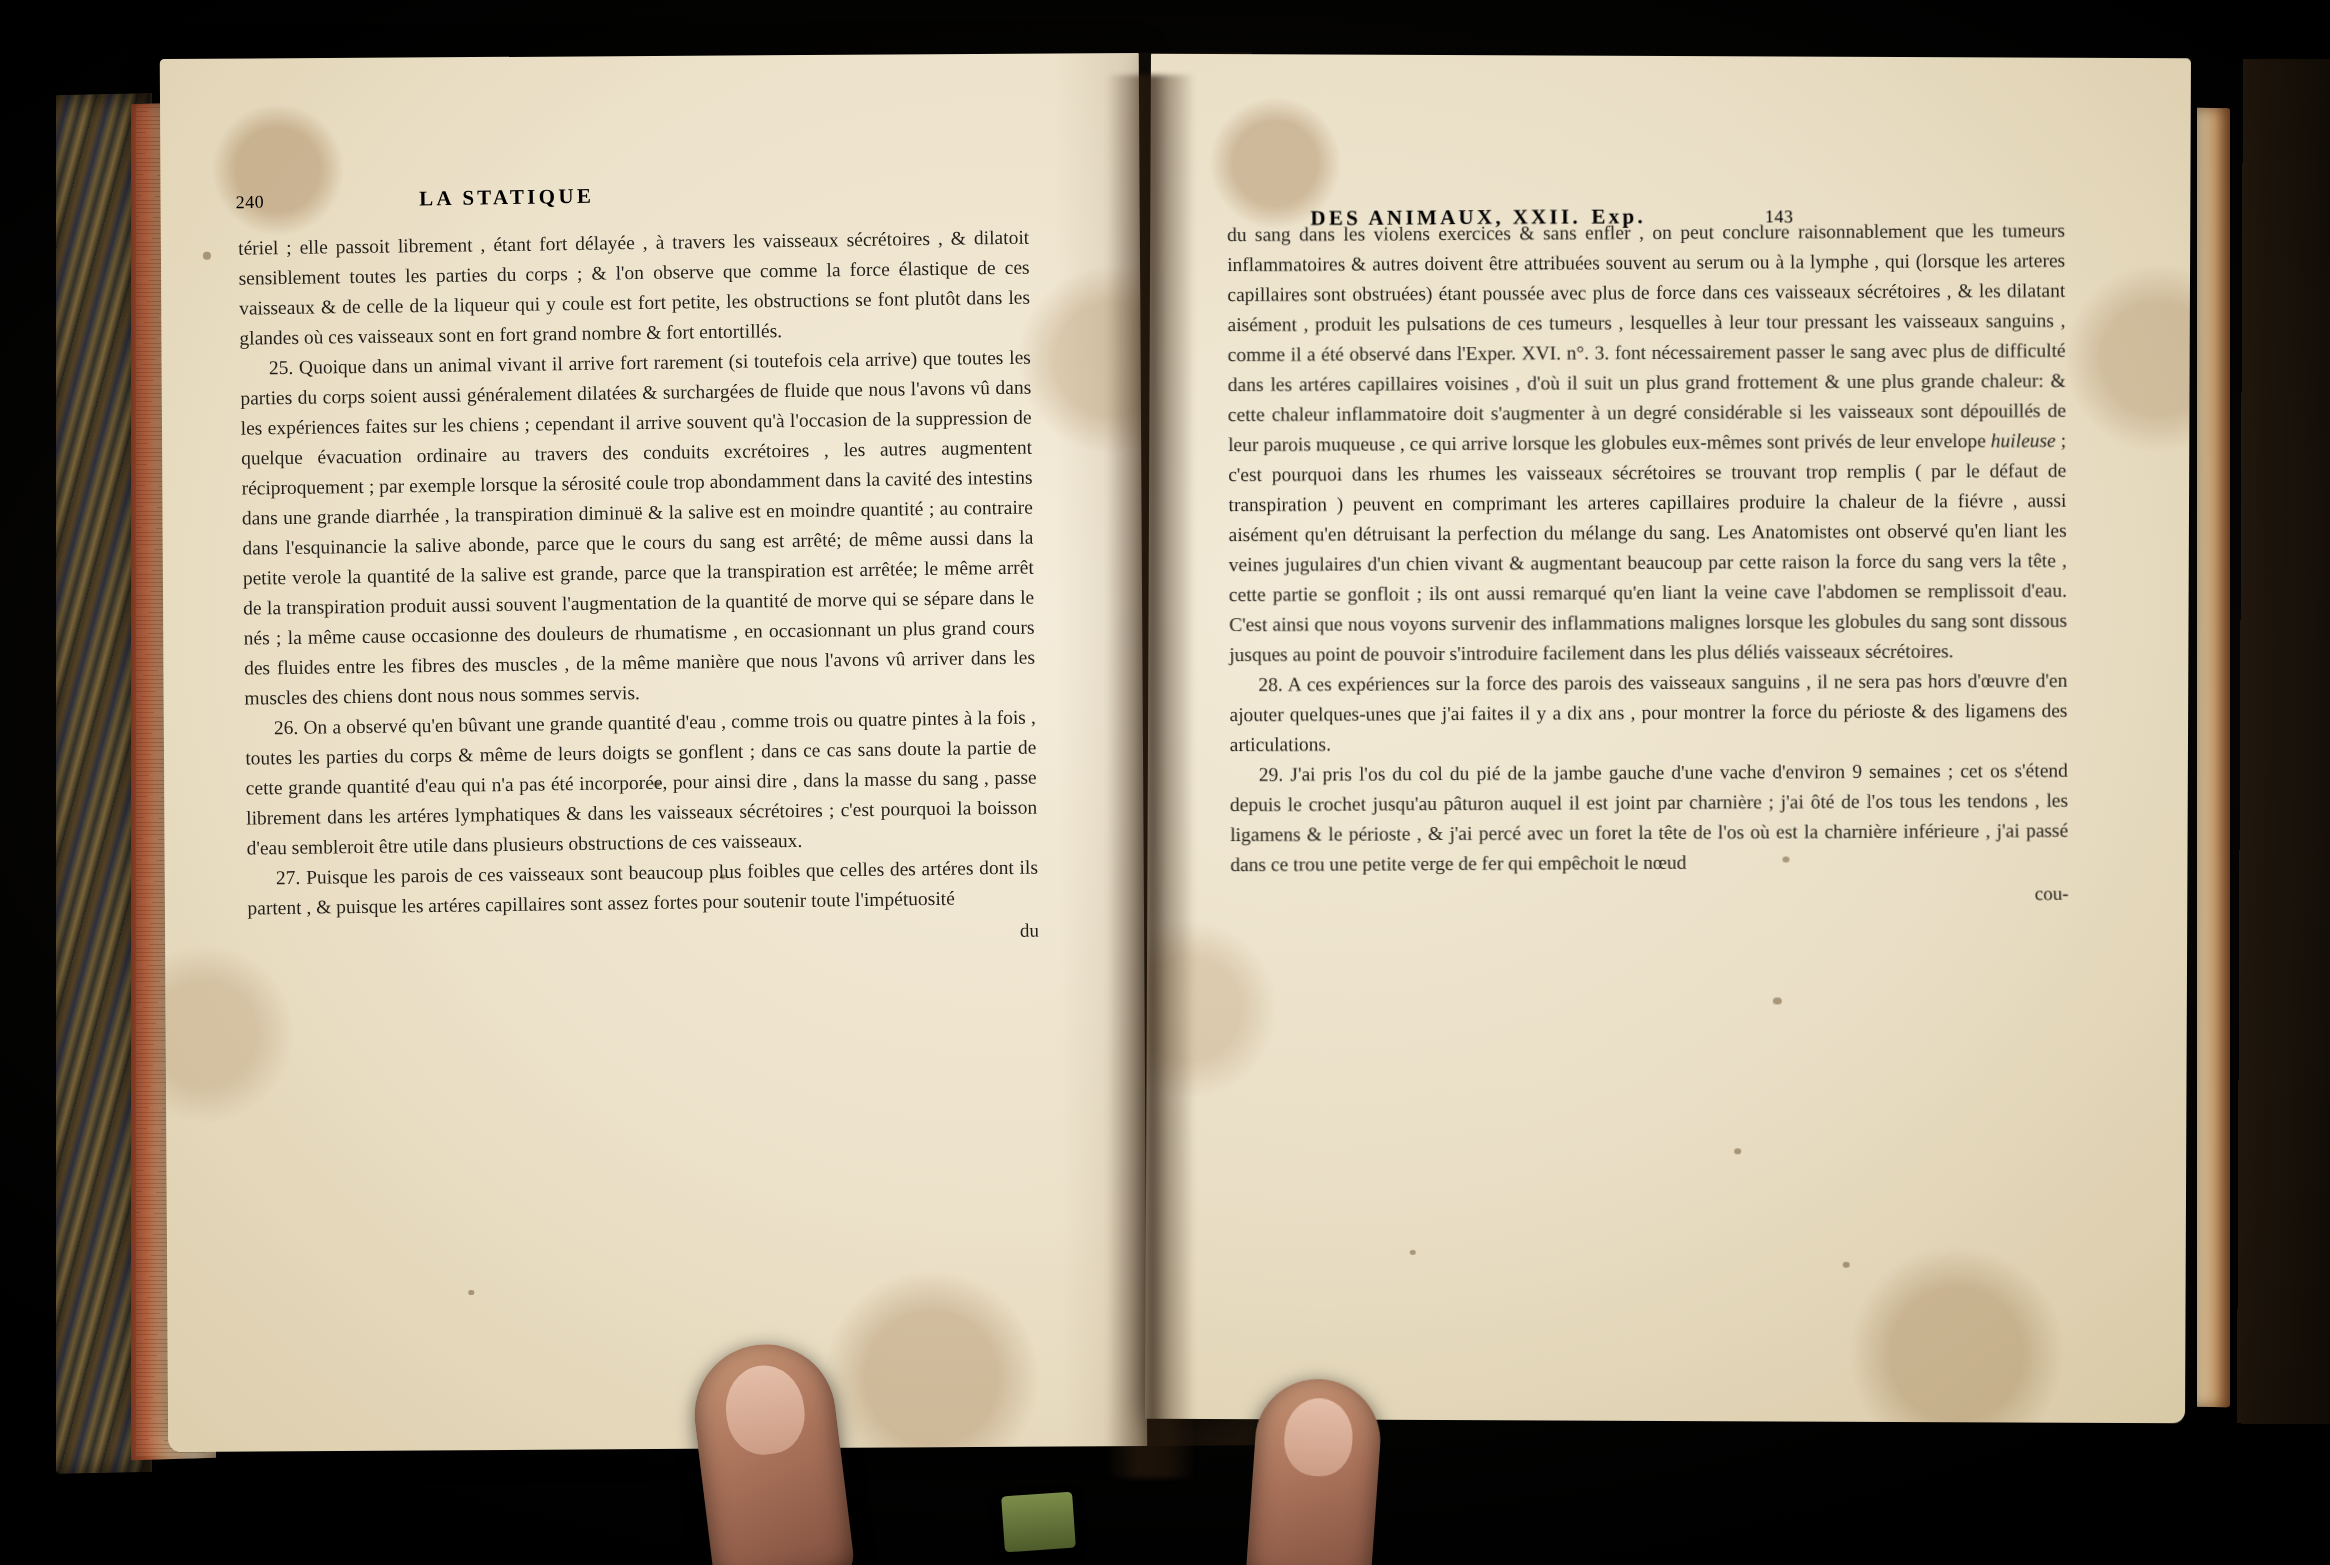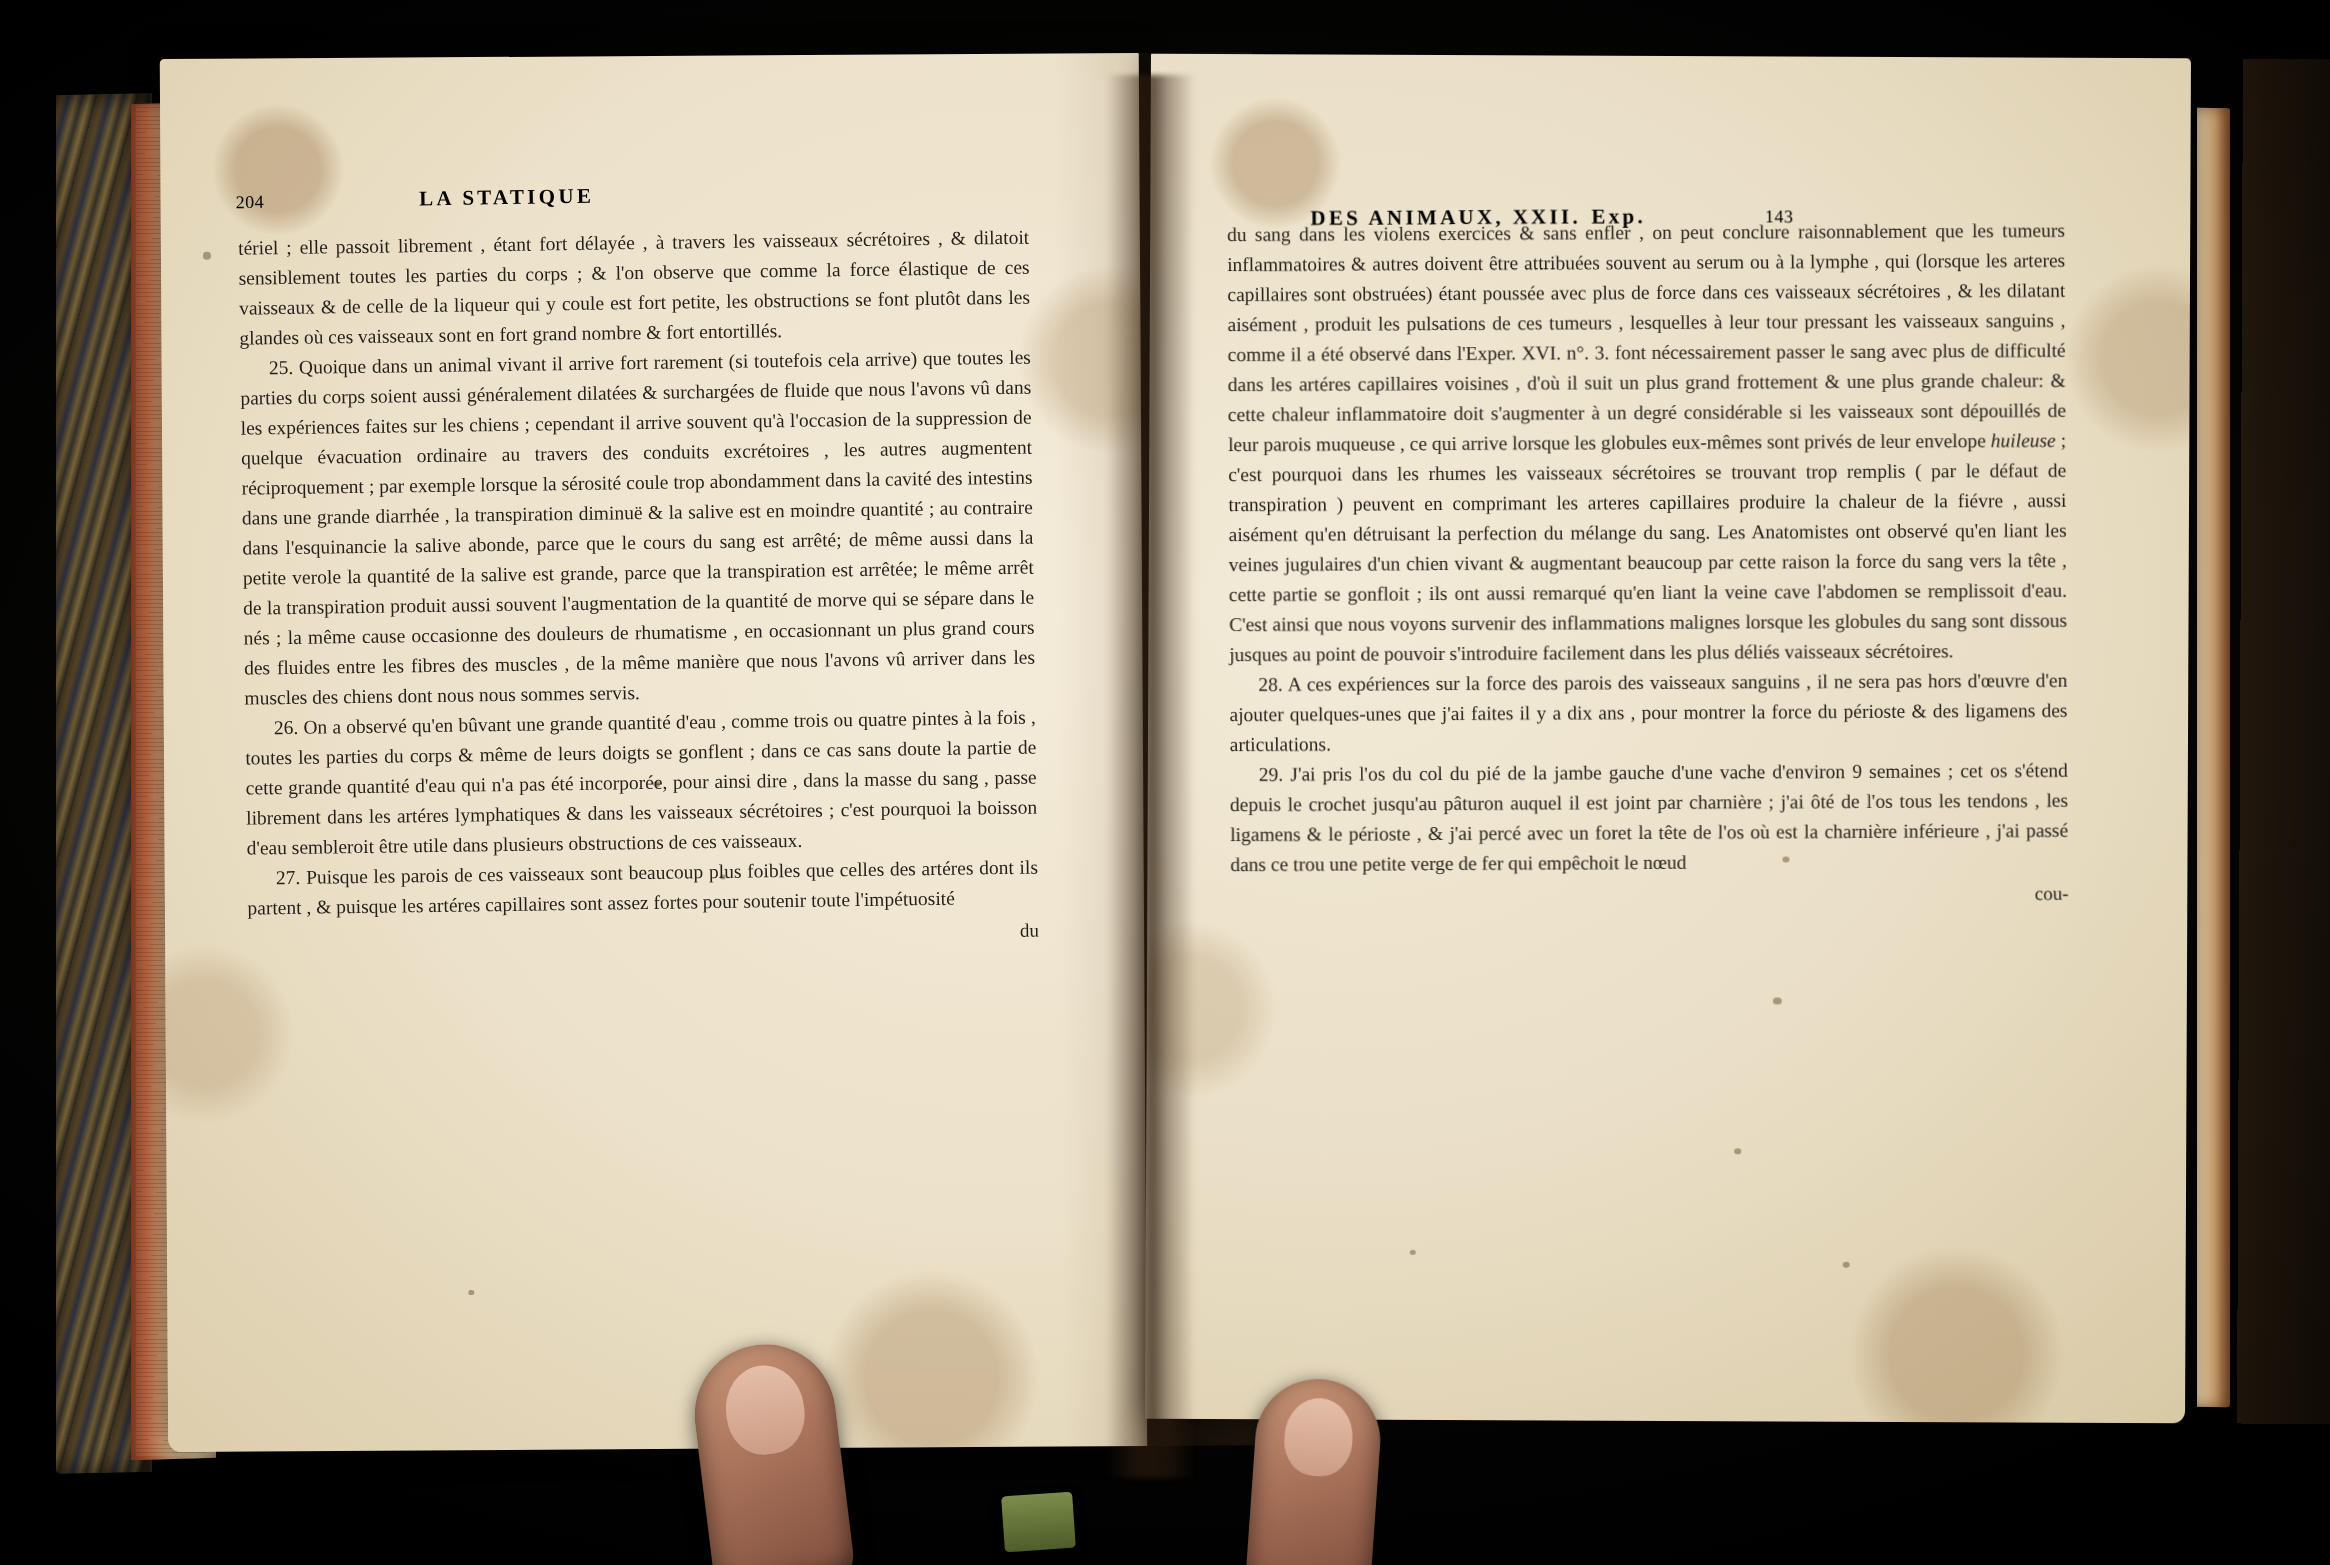--- a/index.html
+++ b/index.html
@@ -272,21 +272,21 @@
     <div class="leaf leaf-left">
       <div class="foxing"></div>
       <div class="spots">
         <div class="spot" style="left:42px;  top:193px;  width:7.5px; height:7.5px;"></div>
         <div class="spot" style="left:489px; top:725px; width:6.6px; height:5.6px;"></div>
         <div class="spot" style="left:555px; top:819px; width:6.1px; height:5.2px;"></div>
         <div class="spot" style="left:301px;  top:1233px; width:5.6px; height:4.7px;"></div>
       </div>
 
       <div class="hdr header-left" style="left:75px; top:127px; width:828px; justify-content:flex-start;">
-        <span class="folio">204</span>
+        <span class="folio">240</span>
         <span class="runhead" style="margin-left:155px;">LA STATIQUE</span>
       </div>
 
       <div class="body-col left-text" style="left:80px; top:172px; width:791px;">
         <p>tériel ; elle passoit librement , étant fort délayée , à travers les vaisseaux sécrétoires , &amp; dilatoit sensiblement toutes les parties du corps ; &amp; l'on observe que comme la force élastique de ces vaisseaux &amp; de celle de la liqueur qui y coule est fort petite, les obstructions se font plutôt dans les glandes où ces vaisseaux sont en fort grand nombre &amp; fort entortillés.</p>
         <p class="ind">25. Quoique dans un animal vivant il arrive fort rarement (si toutefois cela arrive) que toutes les parties du corps soient aussi généralement dilatées &amp; surchargées de fluide que nous l'avons vû dans les expériences faites sur les chiens ; cependant il arrive souvent qu'à l'occasion de la suppression de quelque évacuation ordinaire au travers des conduits excrétoires , les autres augmentent réciproquement ; par exemple lorsque la sérosité coule trop abondamment dans la cavité des intestins dans une grande diarrhée , la transpiration diminuë &amp; la salive est en moindre quantité ; au contraire dans l'esquinancie la salive abonde, parce que le cours du sang est arrêté; de même aussi dans la petite verole la quantité de la salive est grande, parce que la transpiration est arrêtée; le même arrêt de la transpiration produit aussi souvent l'augmentation de la quantité de morve qui se sépare dans le nés ; la même cause occasionne des douleurs de rhumatisme , en occasionnant un plus grand cours des fluides entre les fibres des muscles , de la même manière que nous l'avons vû arriver dans les muscles des chiens dont nous nous sommes servis.</p>
         <p class="ind">26. On a observé qu'en bûvant une grande quantité d'eau , comme trois ou quatre pintes à la fois , toutes les parties du corps &amp; même de leurs doigts se gonflent ; dans ce cas sans doute la partie de cette grande quantité d'eau qui n'a pas été incorporée, pour ainsi dire , dans la masse du sang , passe librement dans les artéres lymphatiques &amp; dans les vaisseaux sécrétoires ; c'est pourquoi la boisson d'eau sembleroit être utile dans plusieurs obstructions de ces vaisseaux.</p>
         <p class="ind">27. Puisque les parois de ces vaisseaux sont beaucoup plus foibles que celles des artéres dont ils partent , &amp; puisque les artéres capillaires sont assez fortes pour soutenir toute l'impétuosité</p>
         <span class="catch">du</span>
       </div>

